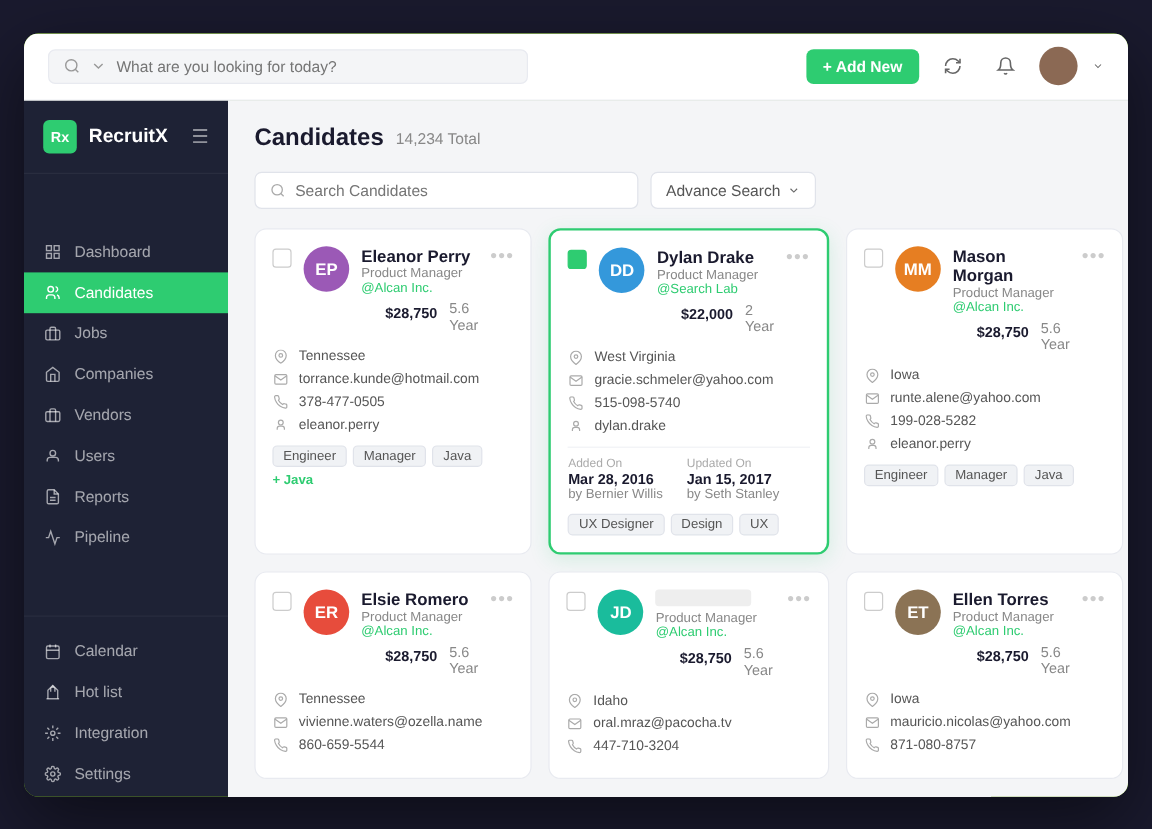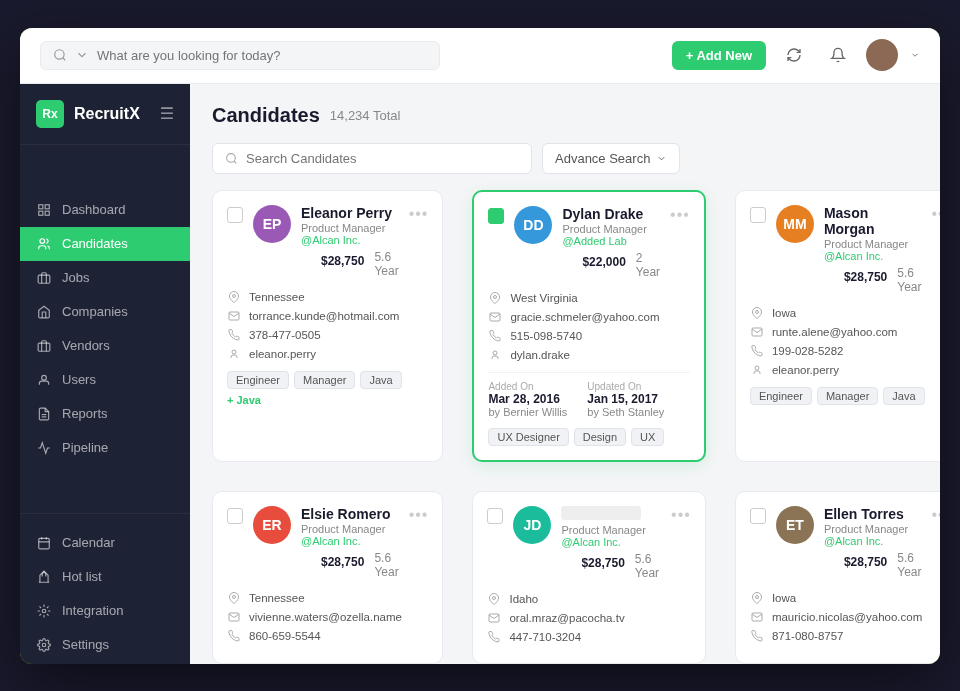--- a/index.html
+++ b/index.html
@@ -32,21 +32,21 @@
     .main-content { flex: 1; padding: 20px 22px; overflow-y: auto; background: #f4f5f7; }
     .page-header { display: flex; align-items: center; gap: 10px; margin-bottom: 16px; }
     .page-title { font-size: 20px; font-weight: 700; color: #1a1a2e; }
     .page-count { font-size: 13px; color: #888; }
     .search-filter-row { display: flex; align-items: center; gap: 10px; margin-bottom: 16px; }
     .search-candidates { display: flex; align-items: center; gap: 8px; background: white; border: 1px solid #e0e3ea; border-radius: 6px; padding: 7px 12px; flex: 1; max-width: 320px; }
     .search-candidates input { border: none; outline: none; font-size: 13px; color: #999; flex: 1; background: transparent; }
     .advance-search-btn { background: white; border: 1px solid #e0e3ea; border-radius: 6px; padding: 7px 12px; font-size: 13px; color: #555; cursor: pointer; display: flex; align-items: center; gap: 6px; }
     
     
-    .candidates-grid { display: grid; grid-template-columns: repeat(3, 1fr); gap: 29px; }
+    .candidates-grid { display: grid; grid-template-columns: repeat(3, 1fr); gap: 14px; }
     .candidate-card { background: white; border-radius: 10px; padding: 14px; border: 1px solid #e8eaf0; position: relative; }
     .candidate-card.selected { border: 2px solid #2ecc71; box-shadow: 0 4px 16px rgba(46,204,113,0.15); }
     .card-header { display: flex; align-items: flex-start; gap: 10px; margin-bottom: 12px; }
     .card-checkbox { width: 16px; height: 16px; border: 1.5px solid #ccc; border-radius: 3px; flex-shrink: 0; margin-top: 2px; }
     .candidate-avatar { width: 38px; height: 38px; border-radius: 50%; flex-shrink: 0; overflow: hidden; display: flex; align-items: center; justify-content: center; font-size: 14px; font-weight: 700; color: white; }
     .card-info { flex: 1; }
     .candidate-name { font-size: 14px; font-weight: 700; color: #1a1a2e; }
     .candidate-company { font-size: 11px; color: #888; margin-top: 1px; }
     .candidate-company span { color: #2ecc71; }
     .candidate-salary { font-size: 12px; font-weight: 600; color: #1a1a2e; margin-top: 4px; margin-left: 20px; }
@@ -335,21 +335,21 @@
             <span class="tag-more">+ Java</span>
           </div>
         </div>
 
         <div class="candidate-card selected">
           <div class="card-header">
             <div class="card-checkbox" style="background:#2ecc71;border-color:#2ecc71;"></div>
             <div class="candidate-avatar av-blue">DD</div>
             <div class="card-info">
               <div class="candidate-name">Dylan Drake</div>
-              <div class="candidate-company">Product Manager <span>@Added Lab</span></div>
+              <div class="candidate-company">Product Manager <span>@Search Lab</span></div>
               <div class="salary-exp">
                 <span class="candidate-salary">$22,000</span>
                 <span class="candidate-exp">2 Year</span>
               </div>
             </div>
             <span class="card-dots">•••</span>
           </div>
           <div class="card-details">
             <div class="detail-item">
               <span class="detail-icon">

